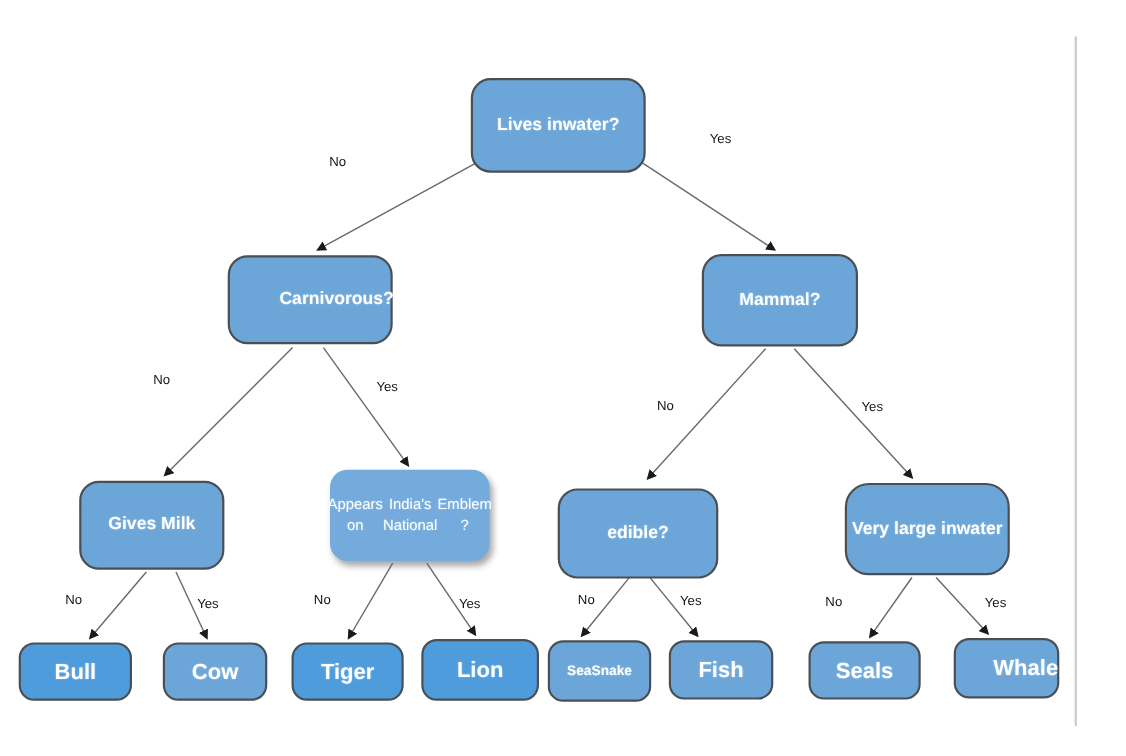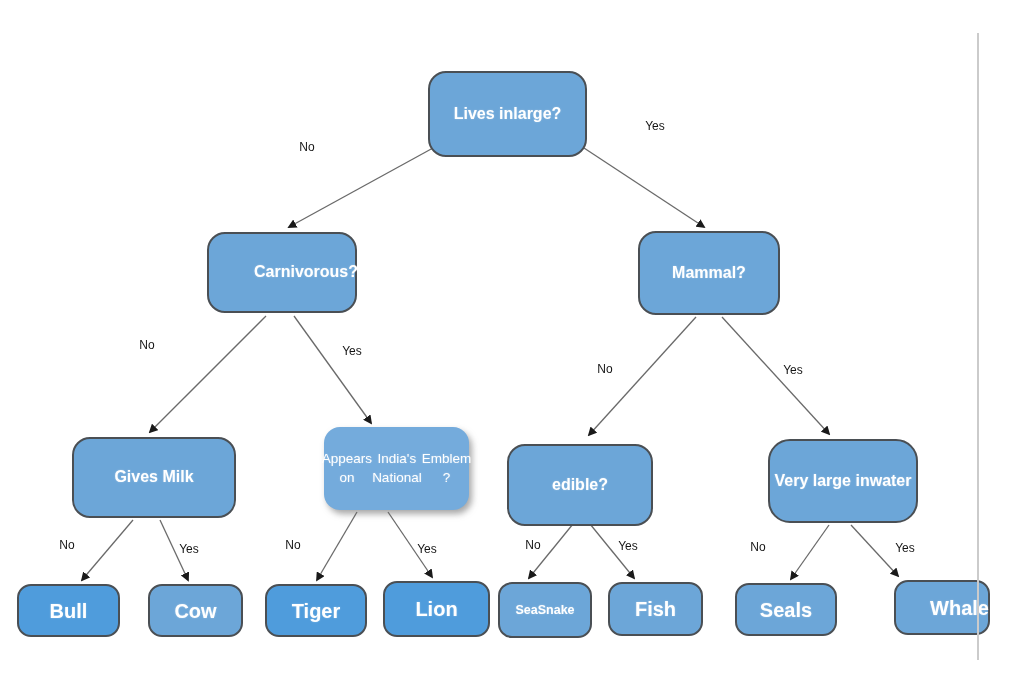--- a/index.html
+++ b/index.html
@@ -43,21 +43,20 @@
   }
   .node.bright { background: #4F9CDC; }
   .node.soft {
     background: #74ABDC;
     border: none;
     font-weight: normal;
     font-size: 13.5px;
     line-height: 1.35;
     box-shadow: 3px 4px 6px rgba(110,110,110,0.6);
     border-radius: 16px;
-    margin-left: 24px;
   }
   .node.small-text {
     font-size: 12.5px;
     line-height: 1.2;
   }
   .edge-label {
     position: absolute;
     transform: translate(-50%, -50%);
     font-size: 12px;
     color: #151515;
@@ -90,29 +89,29 @@
       <line x1="357" y1="512" x2="317" y2="580" stroke="#6a6a6a" stroke-width="1.3" marker-end="url(#arrow)"></line>
       <line x1="388" y1="512" x2="432" y2="577" stroke="#6a6a6a" stroke-width="1.3" marker-end="url(#arrow)"></line>
       <line x1="573" y1="524" x2="529" y2="578" stroke="#6a6a6a" stroke-width="1.3" marker-end="url(#arrow)"></line>
       <line x1="590" y1="524" x2="634" y2="578" stroke="#6a6a6a" stroke-width="1.3" marker-end="url(#arrow)"></line>
       <line x1="829" y1="525" x2="791" y2="579" stroke="#6a6a6a" stroke-width="1.3" marker-end="url(#arrow)"></line>
       <line x1="851" y1="525" x2="898" y2="576" stroke="#6a6a6a" stroke-width="1.3" marker-end="url(#arrow)"></line>
     </svg>
   <div>
       <div class="node" style="left: 428px; top: 71px; width: 159px; height: 86px;">
         <div>Lives in</div>
-        <div>large?</div>
+        <div>water?</div>
       </div>
       <div class="node" style="left: 207px; top: 232px; width: 150px; height: 81px; padding-left: 48px;">
         <div>Carnivorous?</div>
       </div>
       <div class="node" style="left: 638px; top: 231px; width: 142px; height: 84px;">
         <div>Mammal?</div>
       </div>
-      <div class="node" style="left: 72px; top: 437px; width: 164px; height: 81px;">
+      <div class="node" style="left: 72px; top: 437px; width: 132px; height: 81px;">
         <div>Gives Milk</div>
       </div>
       <div class="node soft" style="left: 300px; top: 427px; width: 145px; height: 83px;">
         <div>Appears on</div>
         <div>India's National</div>
         <div>Emblem ?</div>
       </div>
       <div class="node" style="left: 507px; top: 444px; width: 146px; height: 82px;">
         <div>edible?</div>
       </div>
@@ -135,21 +134,21 @@
       <div class="node leaf small-text" style="left: 498px; top: 582px; width: 94px; height: 56px;">
         <div>Sea</div>
         <div>Snake</div>
       </div>
       <div class="node leaf" style="left: 608px; top: 582px; width: 95px; height: 54px;">
         <div>Fish</div>
       </div>
       <div class="node leaf" style="left: 735px; top: 583px; width: 102px; height: 53px;">
         <div>Seals</div>
       </div>
-      <div class="node leaf" style="left: 894px; top: 580px; width: 96px; height: 55px; padding-left: 35px;">
+      <div class="node leaf" style="left: 867px; top: 580px; width: 96px; height: 55px; padding-left: 35px;">
         <div>Whale</div>
       </div>
     </div>
   <div>
       <span class="edge-label" style="left: 307px; top: 147px;">No</span>
       <span class="edge-label" style="left: 655px; top: 126px;">Yes</span>
       <span class="edge-label" style="left: 147px; top: 345px;">No</span>
       <span class="edge-label" style="left: 352px; top: 351px;">Yes</span>
       <span class="edge-label" style="left: 605px; top: 369px;">No</span>
       <span class="edge-label" style="left: 793px; top: 370px;">Yes</span>

